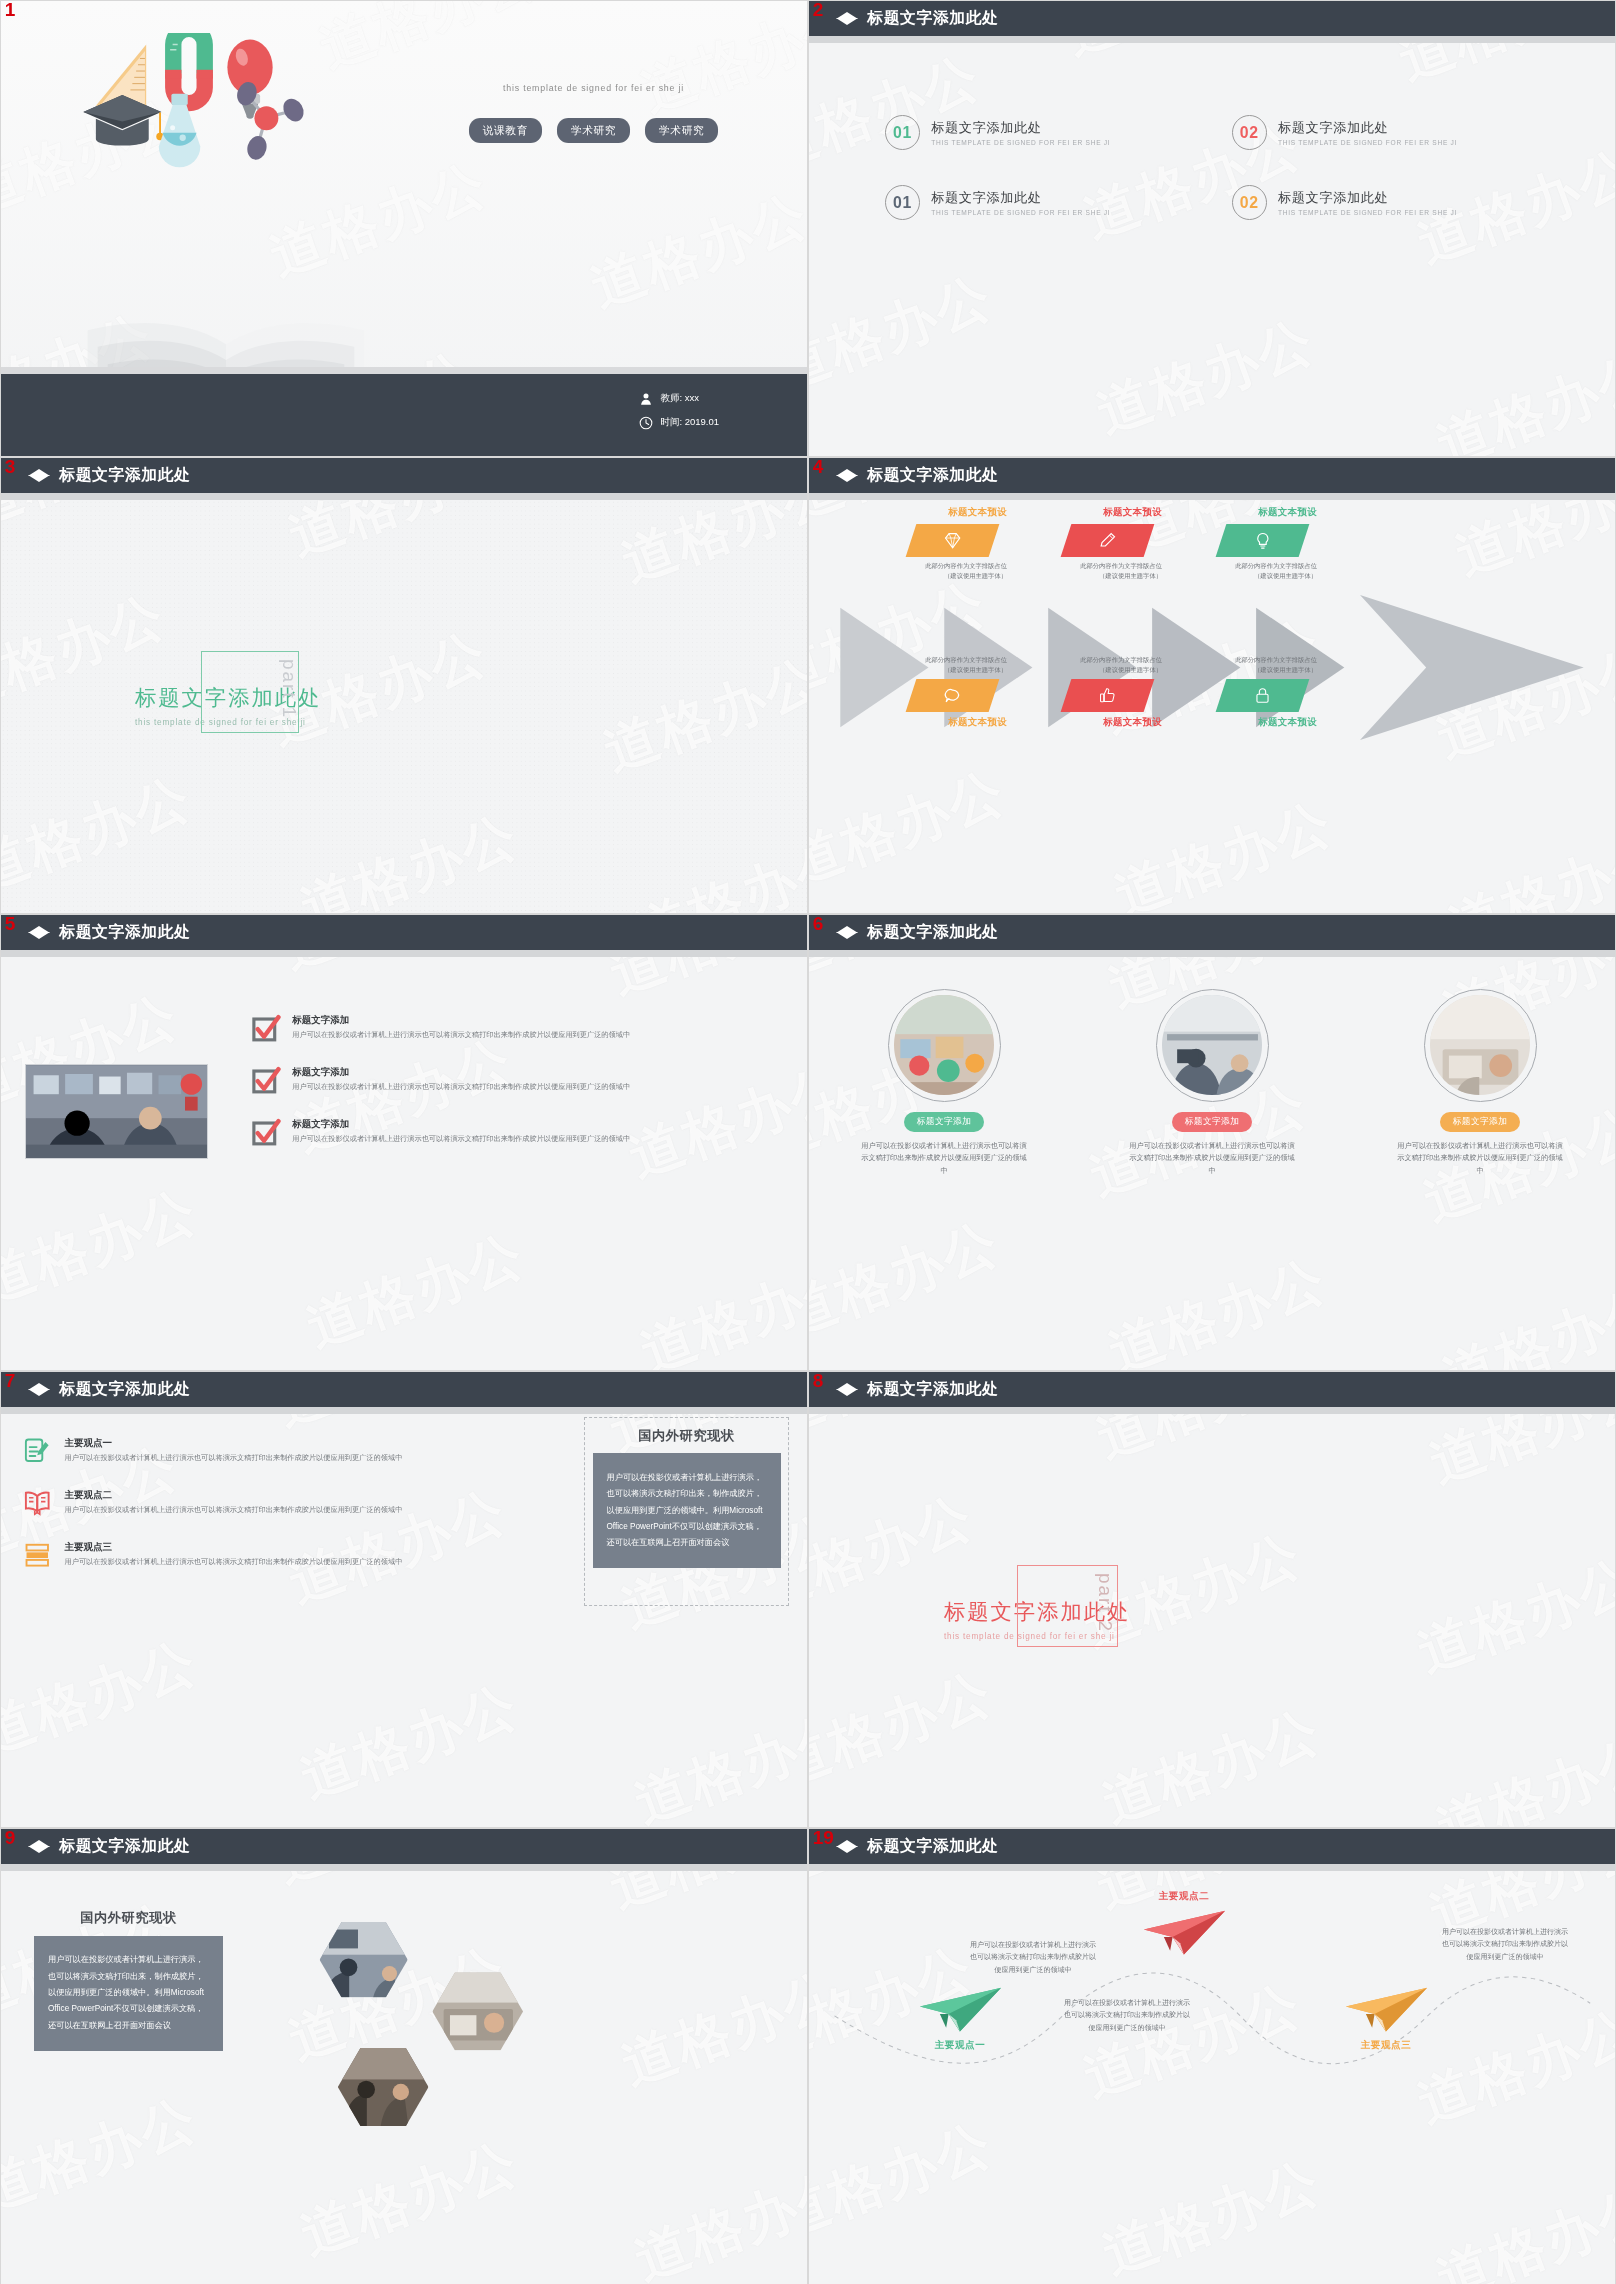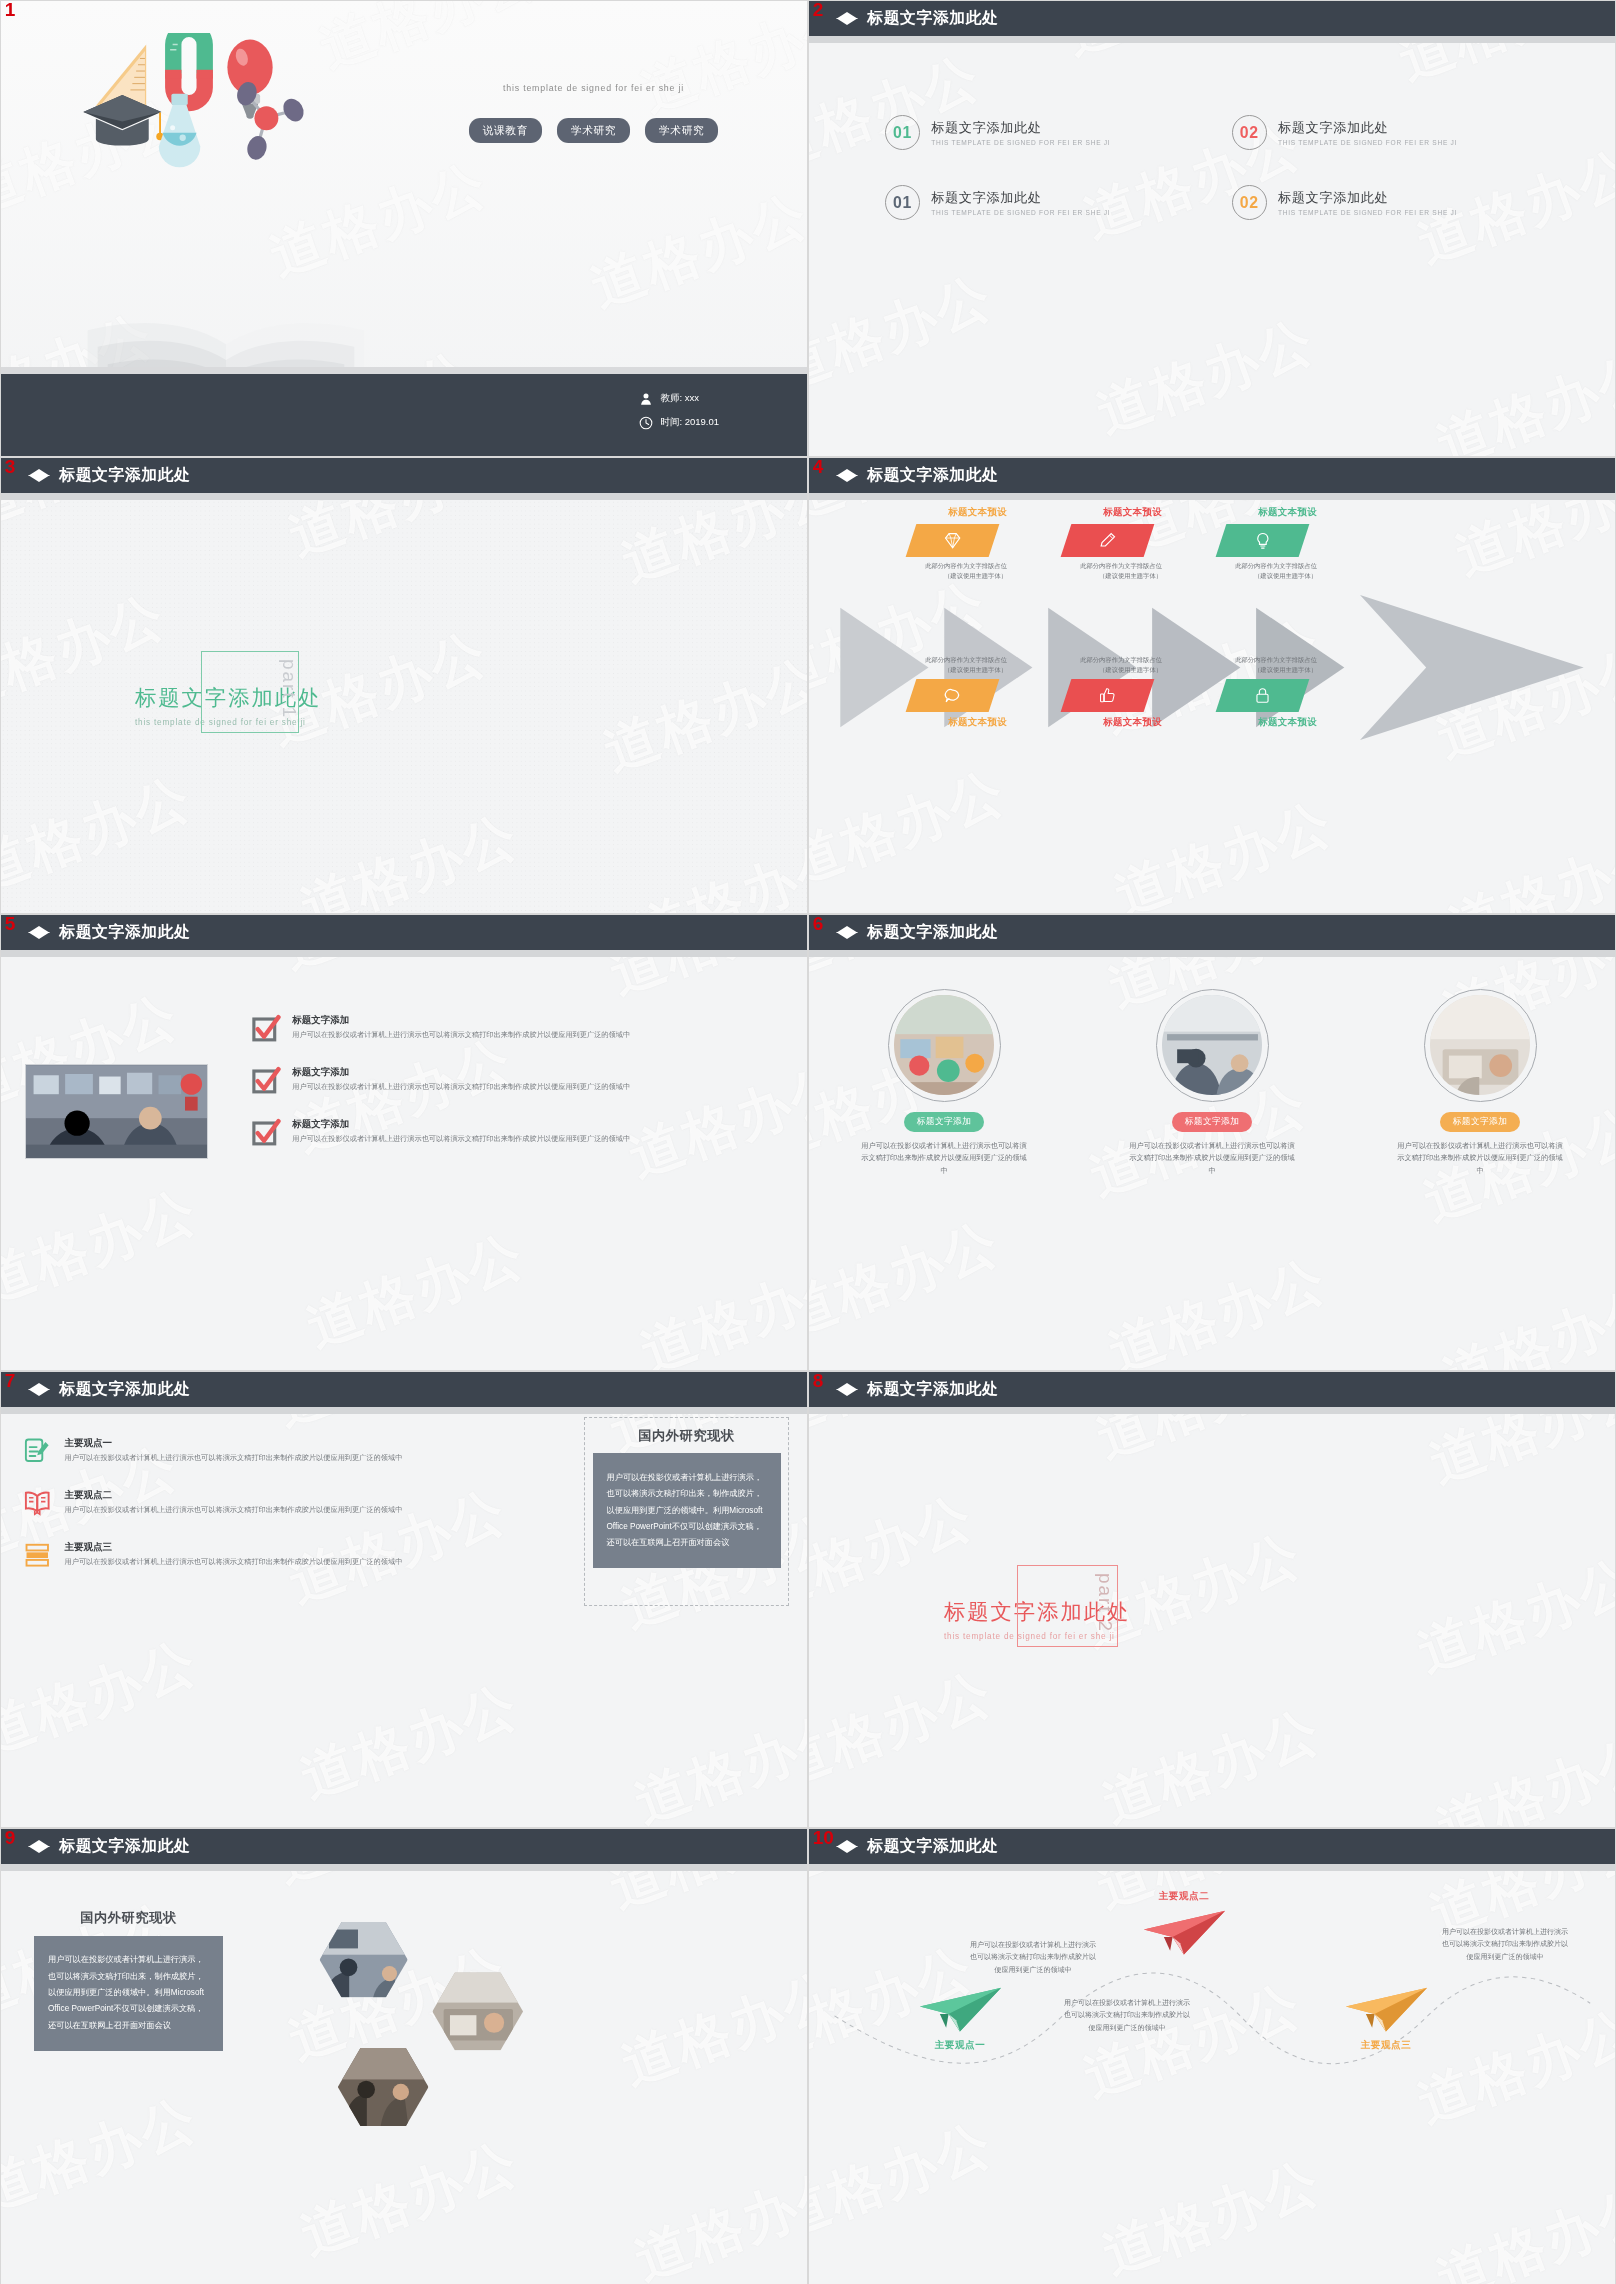--- a/index.html
+++ b/index.html
@@ -852,17 +852,17 @@
           <path d="M10 36 L140 6 L74 76 L56 48 Z" fill="#f4a846"></path>
           <path d="M10 36 L140 6 L56 48 Z" fill="#f8b95f"></path>
           <path d="M56 48 L140 6 L74 76 Z" fill="#e09634"></path>
           <path d="M42 48 L56 48 L52 70 Z" fill="#c07c25"></path>
           <path d="M56 48 L74 76 L68 58 Z" fill="#fae0b8"></path>
         </svg>
         <div class="plane-lbl" style="color:#f4a846;margin-top:2.5px;">主要观点三</div>
       </div>
       <div class="s10-p" style="position:absolute;left:630px;top:55px;width:132px;text-align:center;">用户可以在投影仪或者计算机上进行演示也可以将演示文稿打印出来制作成胶片以便应用到更广泛的领域中</div>
     </div>
-    <div class="slide-num">10</div>
+    <div class="slide-num">19</div>
   </div>
 
 </div>
 
 
 </body></html>

